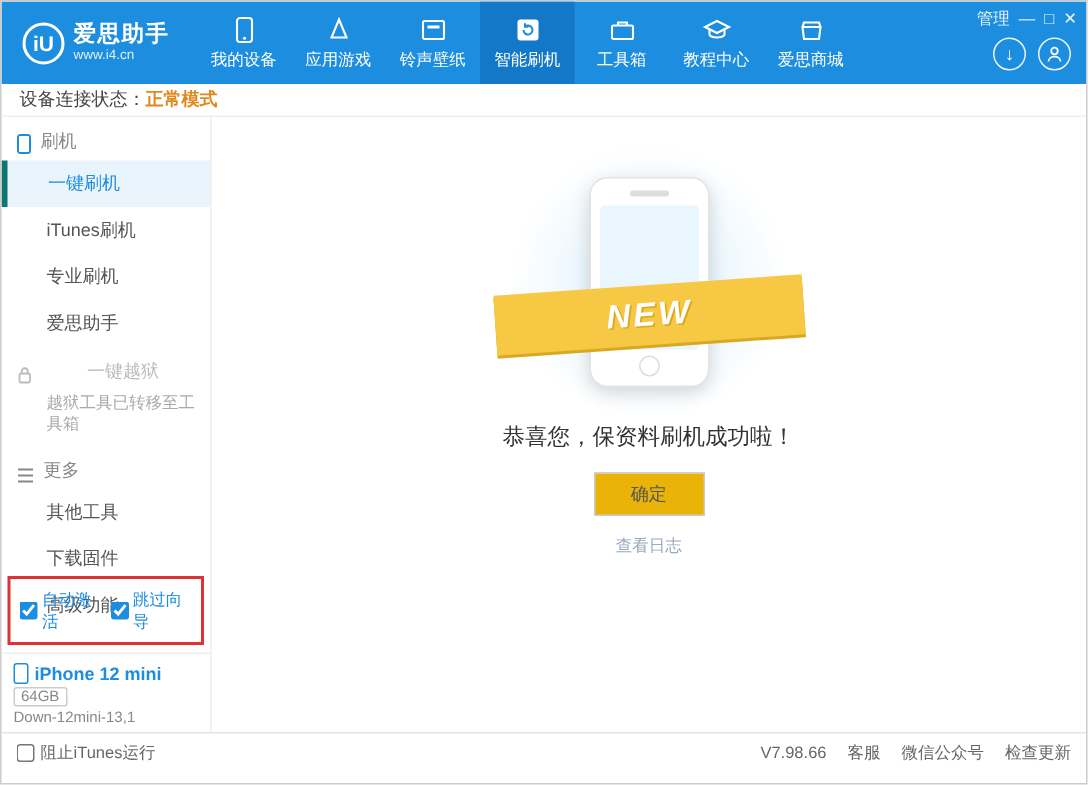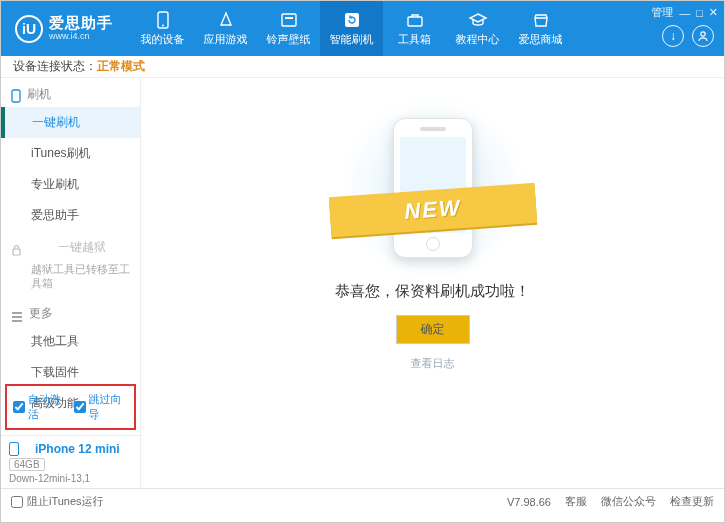--- a/index.html
+++ b/index.html
@@ -32,21 +32,21 @@
 .side-group.locked { color:#bbb;gap:36px;}
 .side-item { padding: 7px 0 7px 30px; cursor: pointer; }
 .side-item.active { background: #eaf4fd; color: #1d8de0; border-left: 4px solid #0f766e; padding-left:27px;}
 .side-note { font-size: 11px; color: #aaa; padding: 2px 0 6px 30px; line-height:1.3;}
 
 .side-checks { position:absolute; bottom: 58px; left:0; right:0; padding: 6px 6px; display:flex; gap:6px; align-items:center; font-size:11px; border:2px solid #d33; margin:0 4px;}
 .side-checks label { display:flex; align-items:center; gap:3px; color:#1d8de0; cursor:pointer;}
 .side-checks input { accent-color:#1d8de0; width:12px; height:12px;}
 
 .device-box { position:absolute; bottom:0; left:0; right:0; padding:6px 8px 4px 8px; border-top:1px solid #eee;}
-.device-name { color:#1d8de0; font-weight:bold; font-size:12px; display:flex; align-items:center; gap:16px;}
+.device-name { color:#1d8de0; font-weight:bold; font-size:12px; display:flex; align-items:center; gap:4px;}
 .device-phone-ico { width:10px; height:14px; border:1.5px solid #1d8de0; border-radius:2px; display:inline-block;}
 .badge { display:inline-block; border:1px solid #ccc; border-radius:2px; padding:0 4px; font-size:10px; color:#888; margin-top:2px;}
 .device-sub { font-size:10px; color:#888; margin-top:2px;}
 
 .main { flex:1; display:flex; flex-direction:column; align-items:center; justify-content:flex-start; padding-top:30px; position:relative;}
 .phone-img { position:relative; width:150px; height:160px; display:flex; align-items:center; justify-content:center;}
 .glow { position:absolute; width:200px; height:200px; background:radial-gradient(circle, #d9eefb 0%, rgba(217,238,251,0) 65%); border-radius:50%; top:-20px; left:-25px;}
 .phone { position:relative; width:80px; height:140px; background:#fff; border-radius:12px; box-shadow:0 4px 12px rgba(0,0,0,.15); border:1px solid #e3e3e3;}
 .phone::before{content:""; position:absolute; top:8px; left:50%; transform:translateX(-50%); width:26px; height:4px; background:#ddd; border-radius:3px;}
 .phone::after{content:""; position:absolute; bottom:6px; left:50%; transform:translateX(-50%); width:12px; height:12px; border:1.5px solid #ddd; border-radius:50%;}

